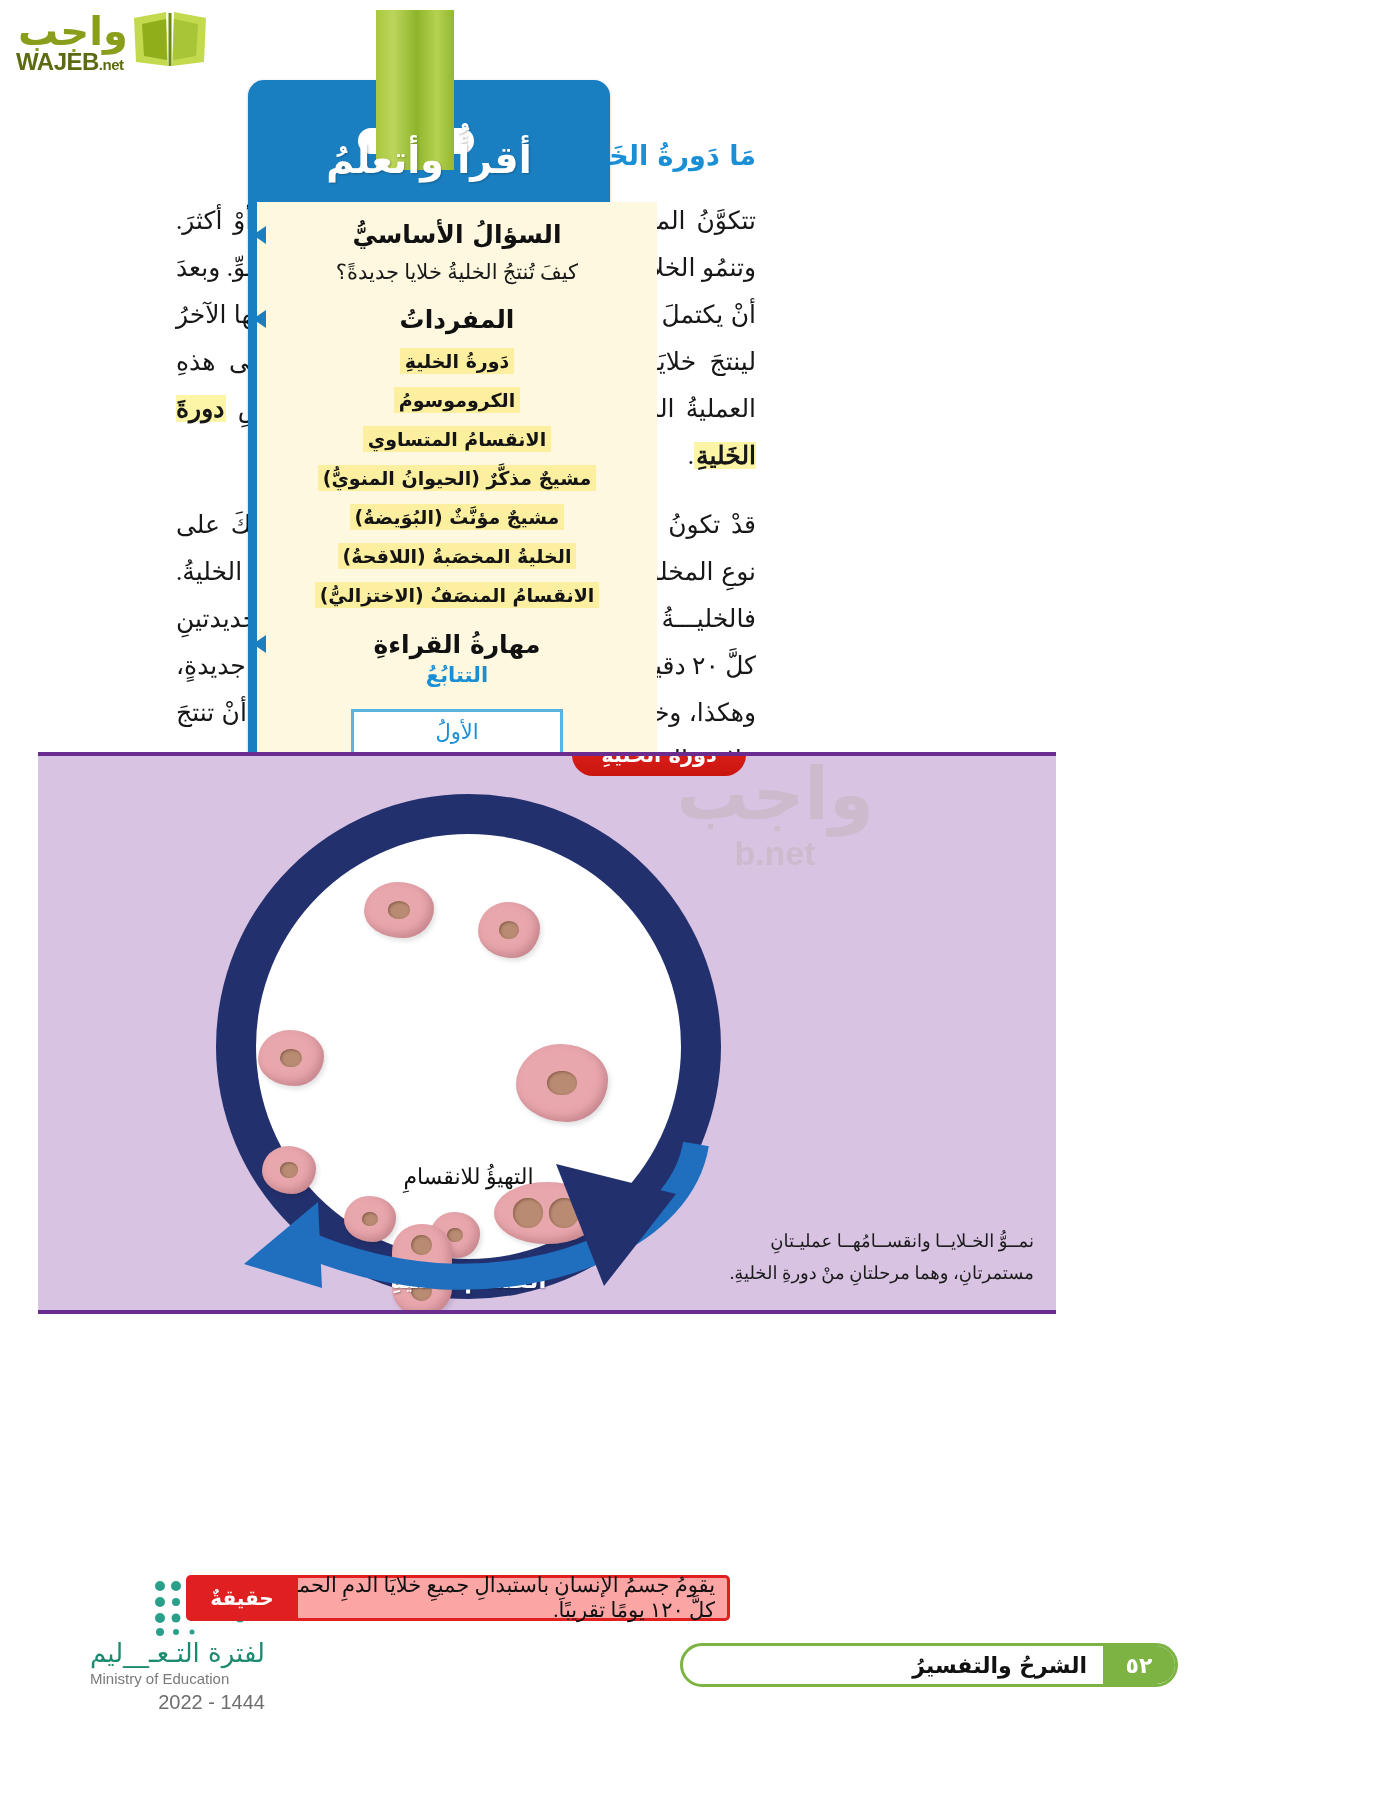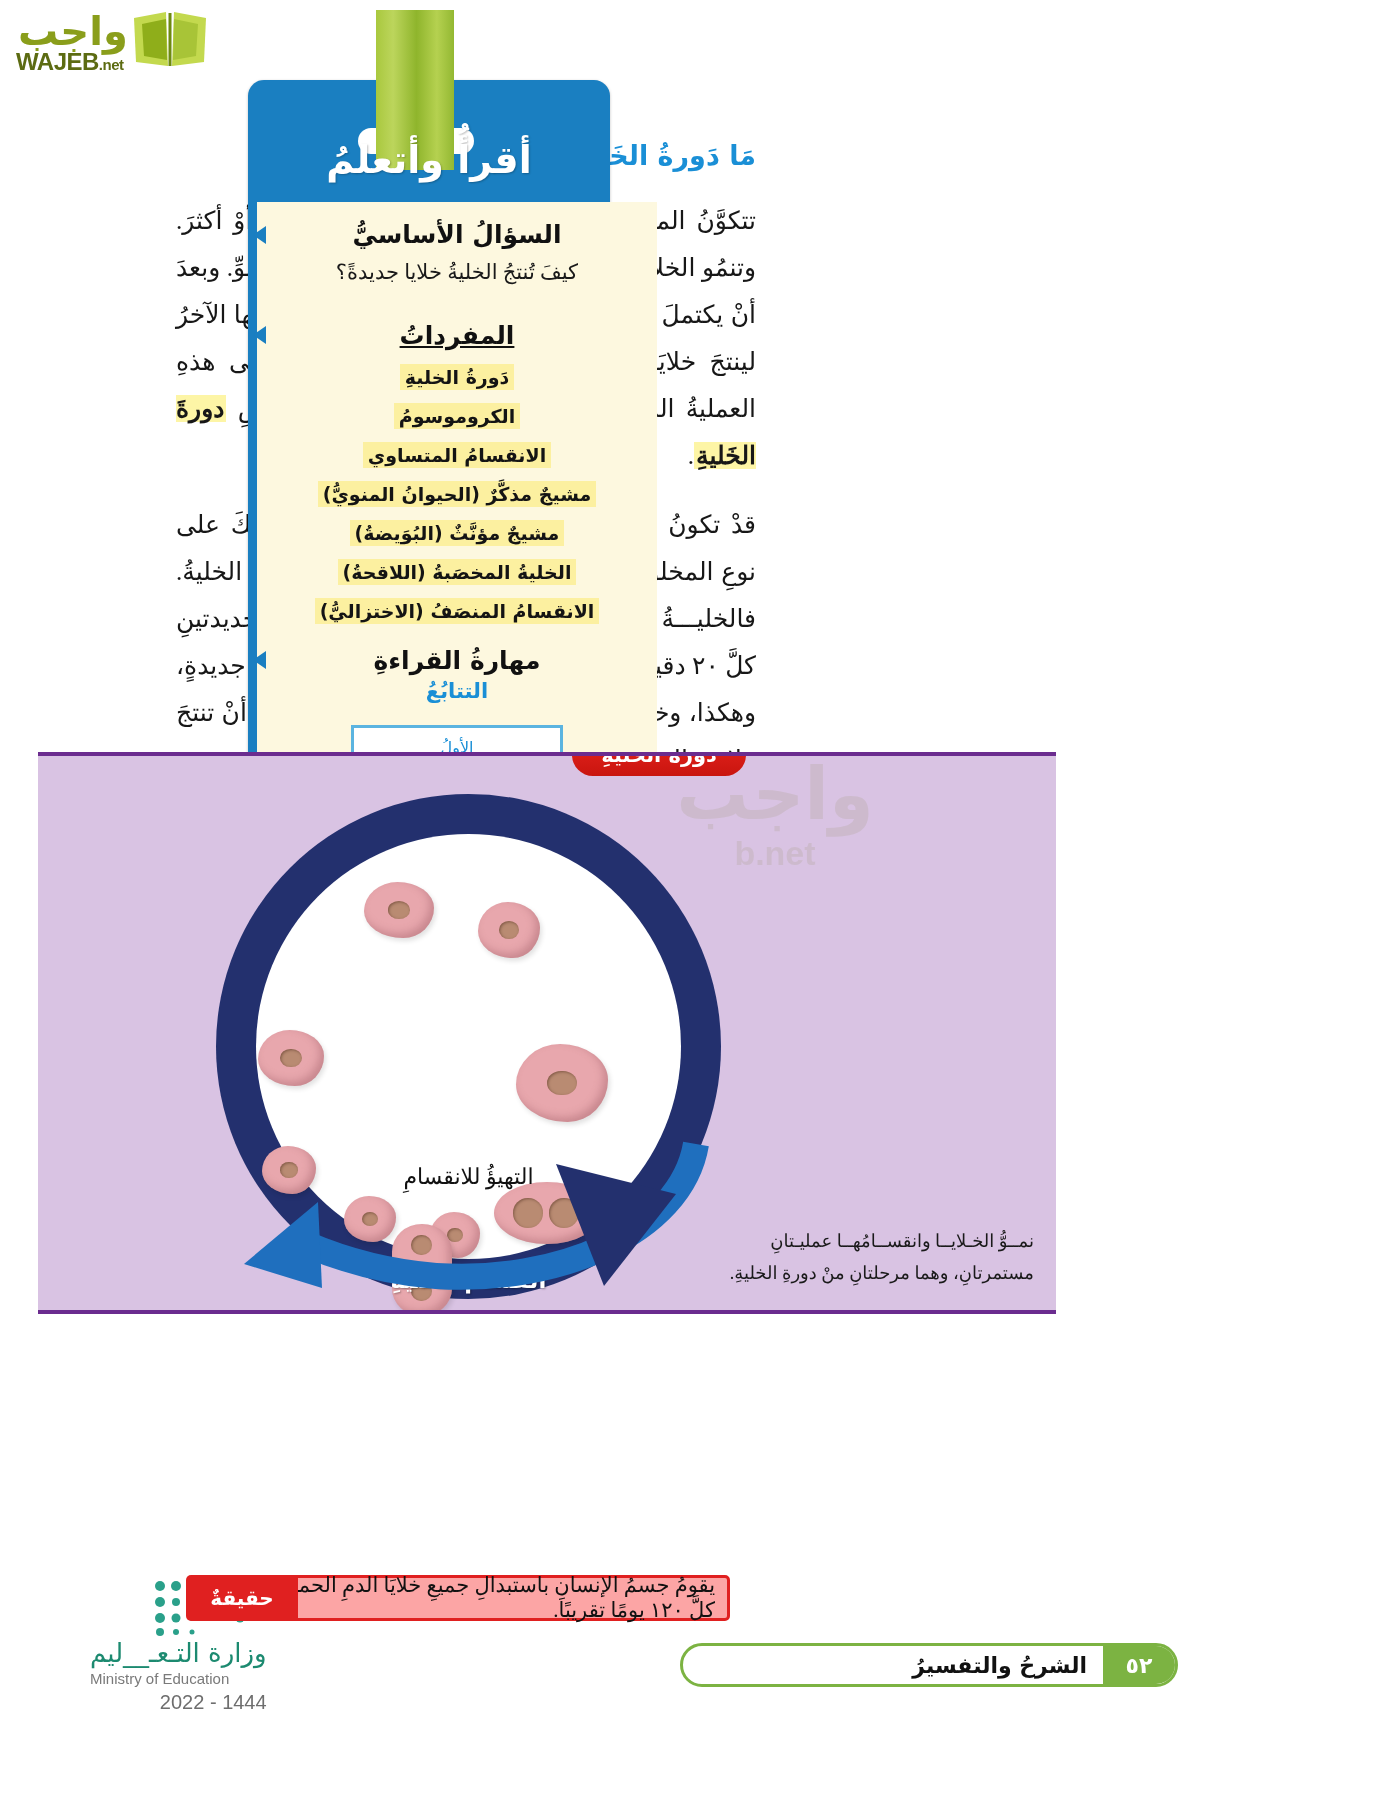--- a/index.html
+++ b/index.html
@@ -191,21 +191,21 @@
   .flow-box {
     width: 212px;
     height: 46px;
     margin: 0 auto;
     background: #ffffff;
     border: 3px solid #5bb4e0;
     display: flex;
     align-items: center;
     justify-content: center;
     font-family: "DejaVu Sans", sans-serif;
-    font-size: 16px;
+    font-size: 21px;
     color: #1a8fd6;
   }
   .flow-arrow {
     width: 14px;
     height: 30px;
     margin: 0 auto;
     position: relative;
   }
   .flow-arrow::before {
     content: "";
@@ -502,21 +502,21 @@
 
 <div class="sidebar">
   <div class="ribbon"></div>
   <div class="ribbon-notch"></div>
   <div class="sidebar-title">أقرأُ وأتعلمُ</div>
 
   <div class="sidebar-body">
     <div class="sb-section-head">السؤالُ الأساسيُّ</div>
     <div class="sb-question">كيفَ تُنتجُ الخليةُ خلايا جديدةً؟</div>
 
-    <div class="sb-section-head" style="margin-top:32px;text-decoration:underline;">المفرداتُ</div>
+    <div class="sb-section-head" style="margin-top:16px;">المفرداتُ</div>
     <ul class="vocab-list">
       <li><span>دَورةُ الخليةِ</span></li>
       <li><span>الكروموسومُ</span></li>
       <li><span>الانقسامُ المتساوي</span></li>
       <li><span>مشيجٌ مذكَّرٌ (الحيوانُ المنويُّ)</span></li>
       <li><span>مشيجٌ مؤنَّثٌ (البُوَيضةُ)</span></li>
       <li><span>الخليةُ المخصَبةُ (اللاقحةُ)</span></li>
       <li><span>الانقسامُ المنصَفُ (الاختزاليُّ)</span></li>
     </ul>
 
@@ -618,21 +618,21 @@
       <circle cx="40" cy="54" r="2.5"></circle>
   </g>
 </svg>
 
 <div class="fact-box">
   <div class="fact-label">حقيقةٌ</div>
   <div class="fact-text">يقومُ جسمُ الإنسانِ باستبدالِ جميعِ خلايَا الدمِ الحمراءِ كلَّ ١٢٠ يومًا تقريبًا.</div>
 </div>
 
 <div class="moe">
-  <div class="moe-ar">وزارة التـعـ__ليم</div>
+  <div class="moe-ar">لفترة التـعـ__ليم</div>
   <div class="moe-en">Ministry of Education</div>
   <div class="moe-year">2022 - 1444</div>
 </div>
 
 <div class="pagefoot">
   <div class="pagefoot-num">٥٢</div>
   <div class="pagefoot-txt">الشرحُ والتفسيرُ</div>
 </div>
 
 </body></html>

